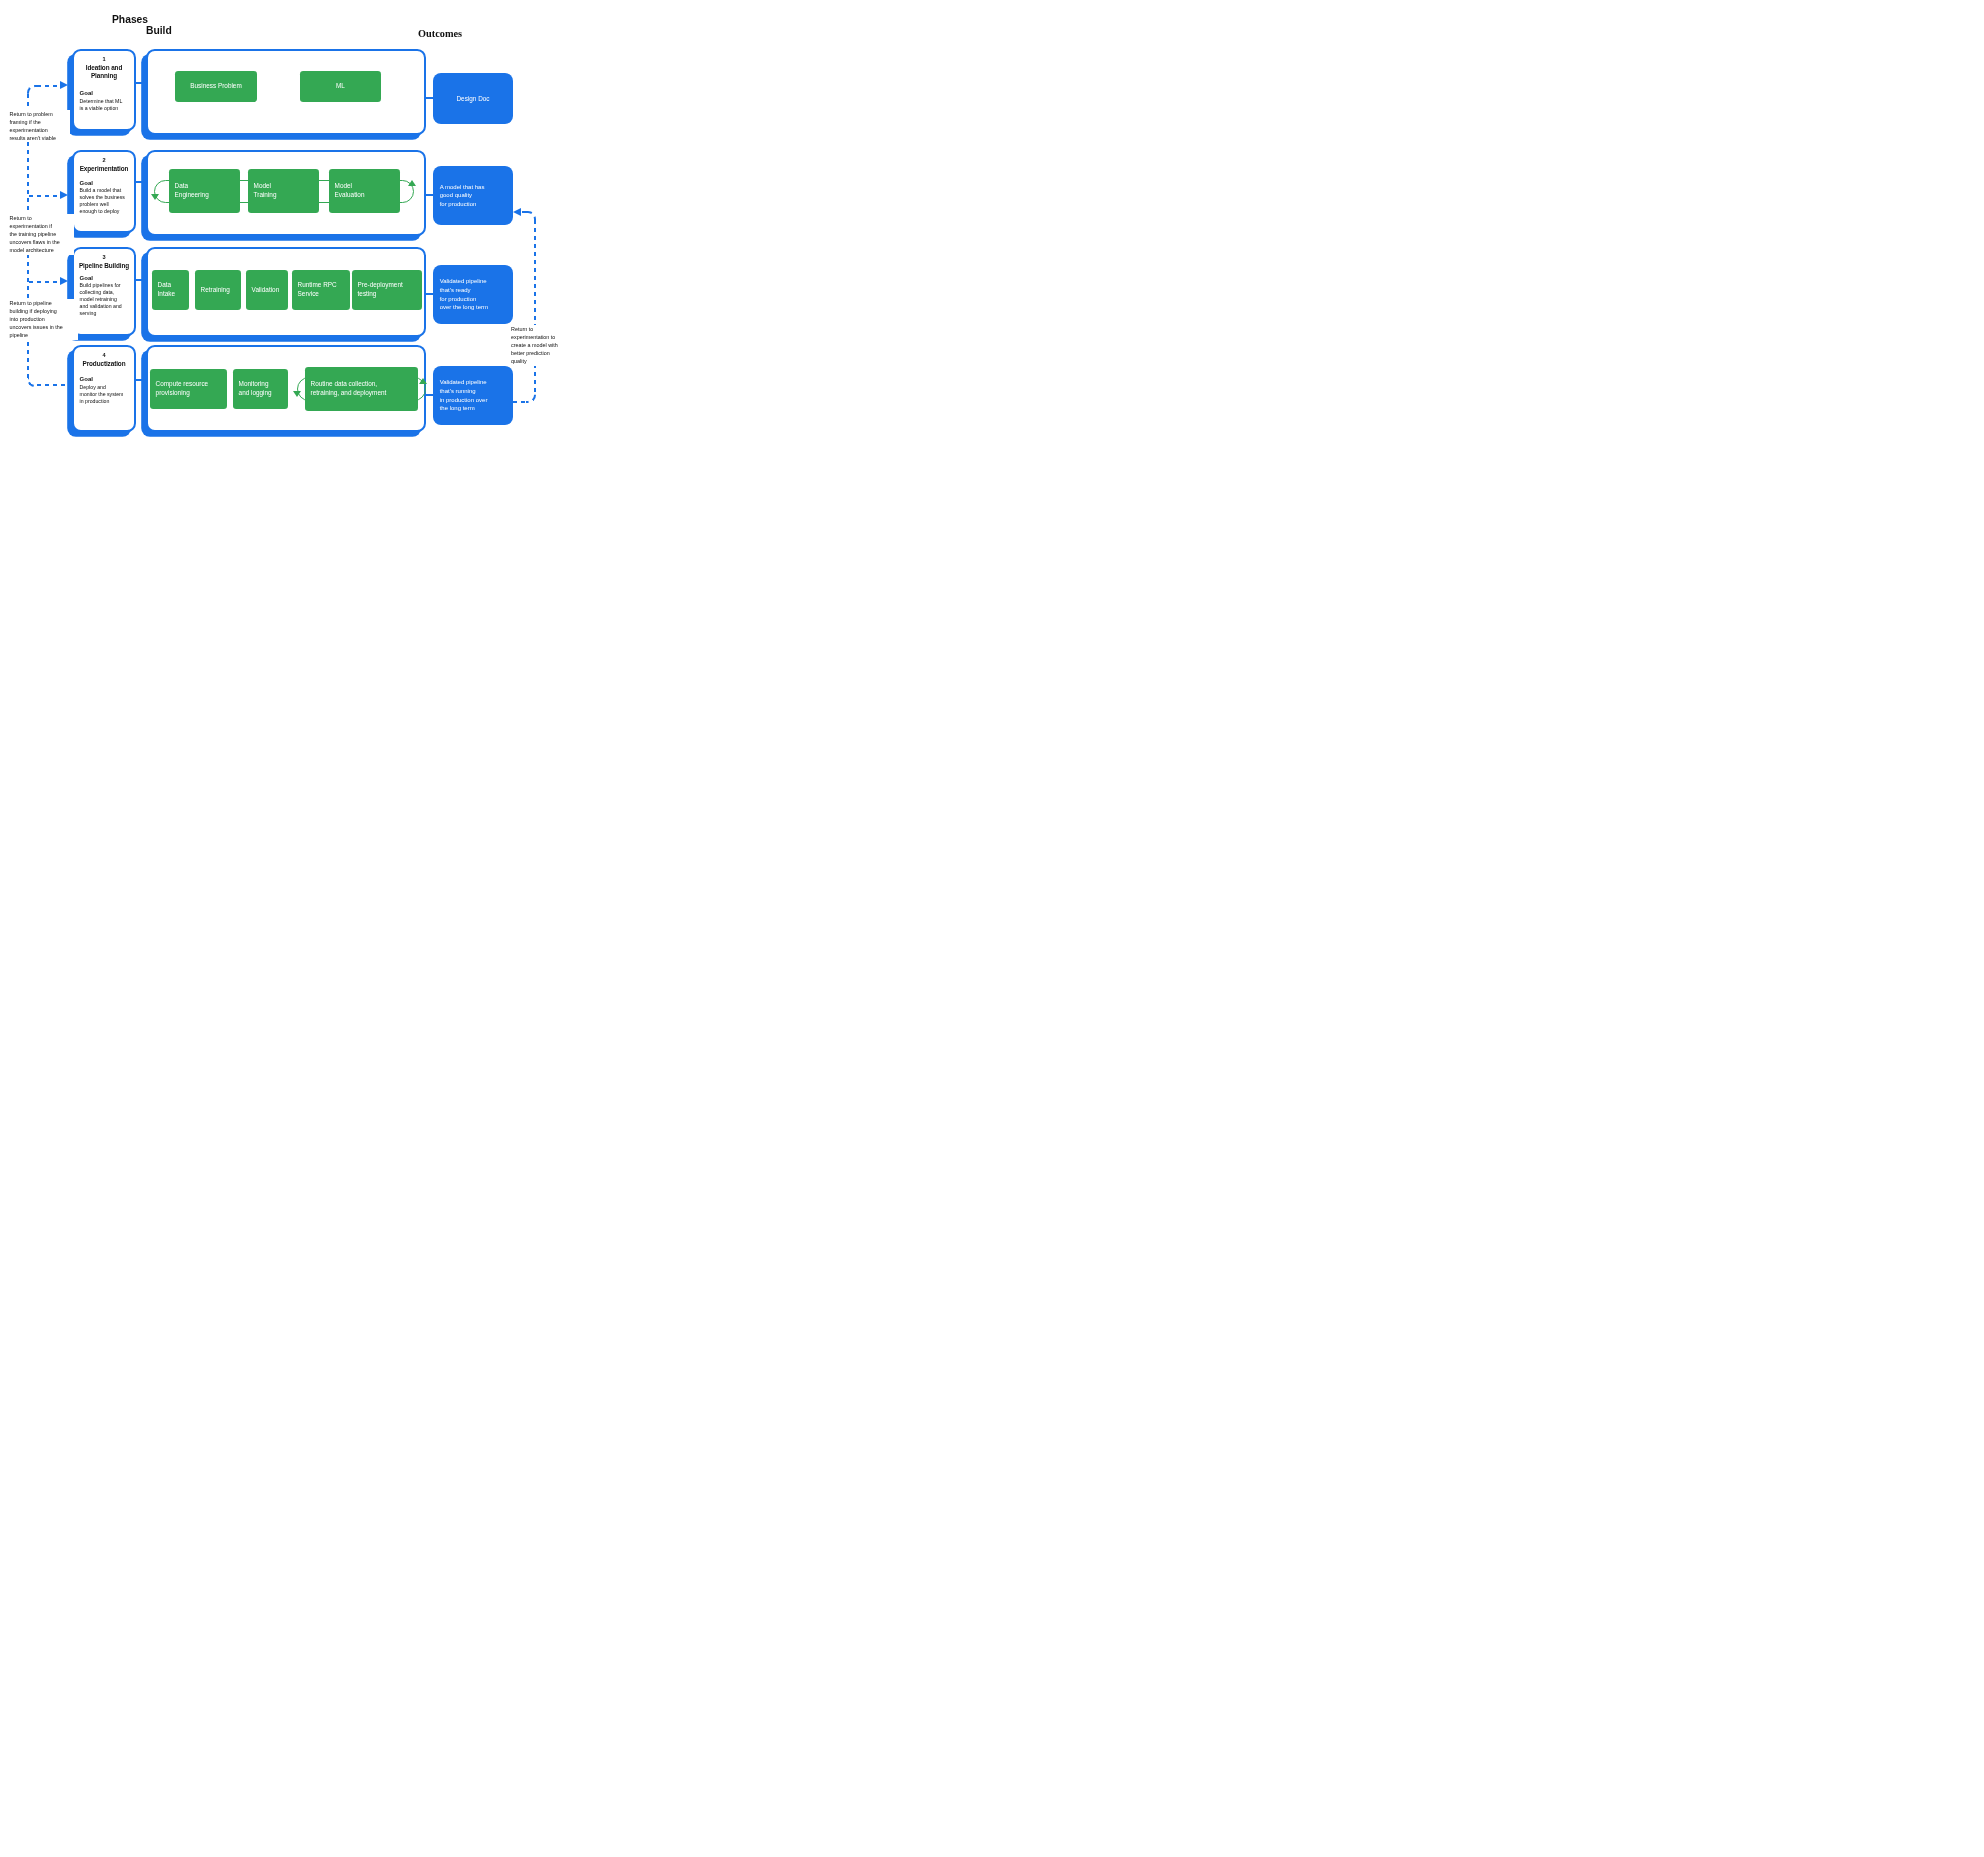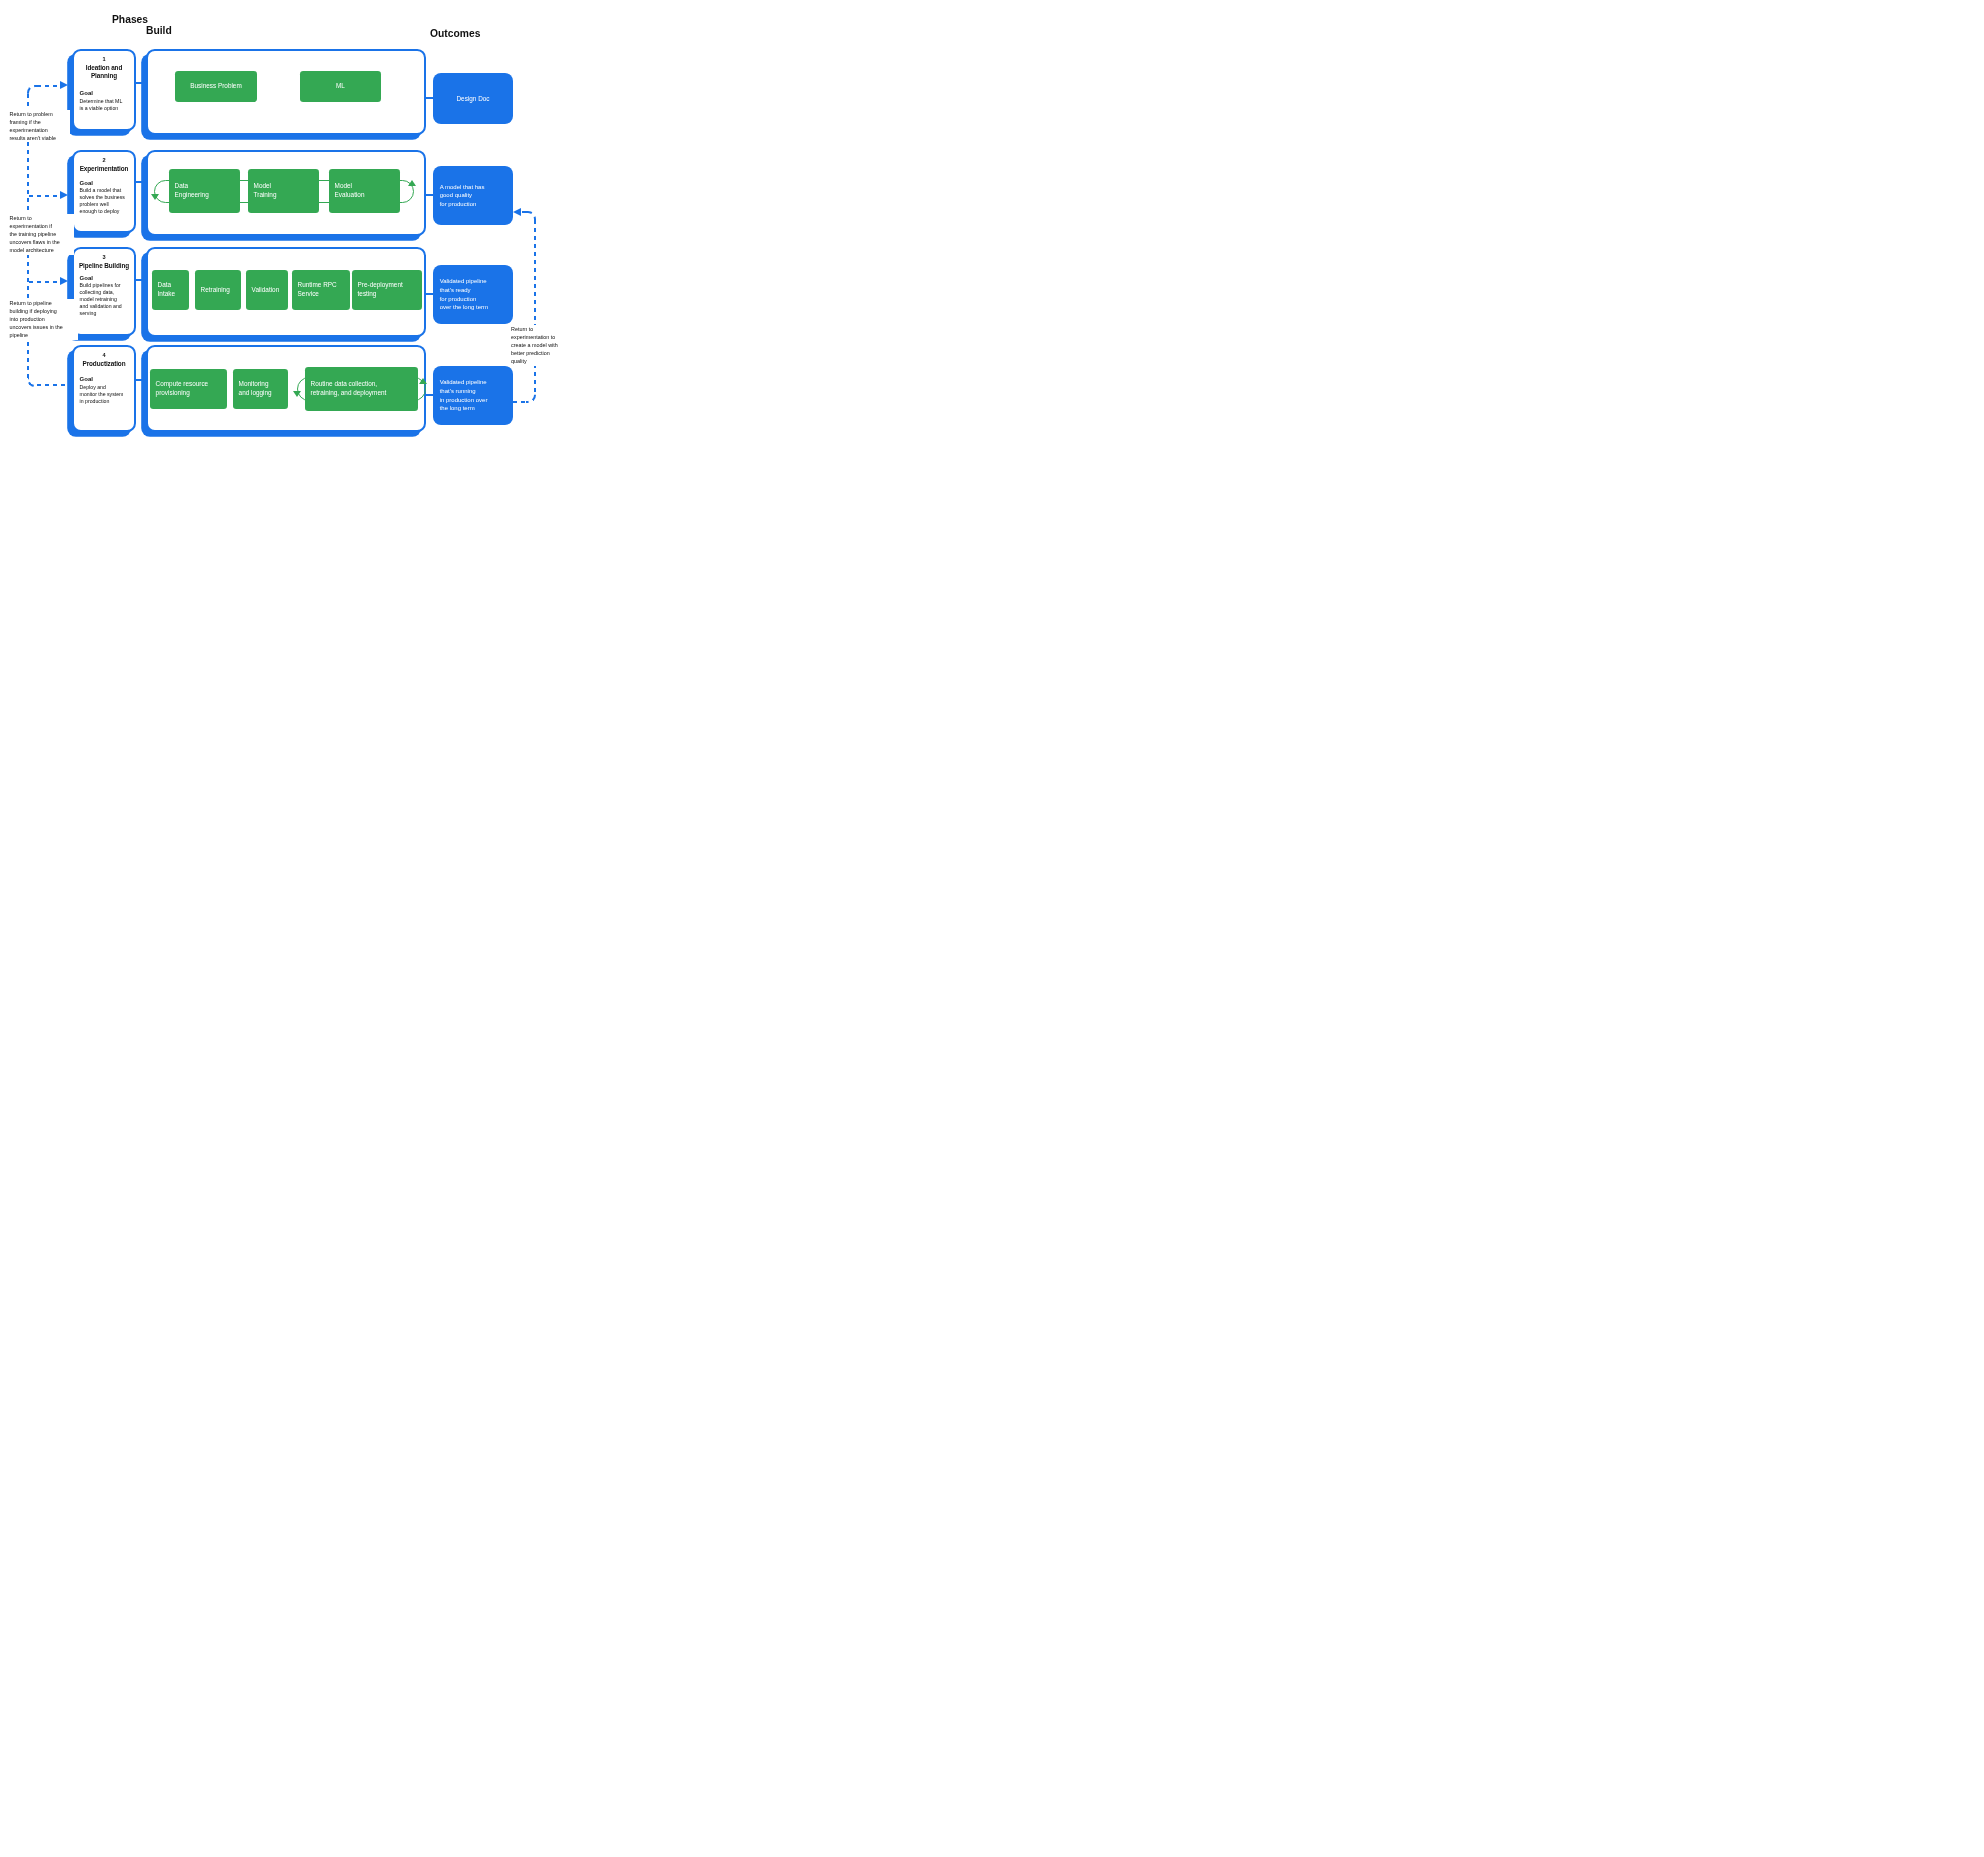--- a/index.html
+++ b/index.html
@@ -57,21 +57,21 @@
 
   .note{font-size:5.4px;line-height:1.5;color:var(--ink);background:#fff;z-index:6;white-space:pre-line;}
 </style>
 </head>
 <body>
 
 <div id="canvas">
 
   <div class="abs hdr" style="left:72px;top:14px;padding-left:40px;">Phases</div>
   <div class="abs hdr" style="left:146px;top:24.6px;">Build</div>
-  <div class="abs hdr" style="left:430px;top:28px;">Outcomes</div>
+  <div class="abs hdr" style="left:418px;top:28px;font-family:Liberation Serif, serif;">Outcomes</div>
 
   <div class="abs frame phase-box" style="left:72px;top:49px;width:64px;height:82px;">
     <div class="pnum">1</div>
     <div class="ptitle">Ideation and Planning</div>
     <div class="goal">
       <div class="glabel">Goal</div>
       <div class="gtext">Determine that ML
 is a viable option</div>
     </div>
   </div>

